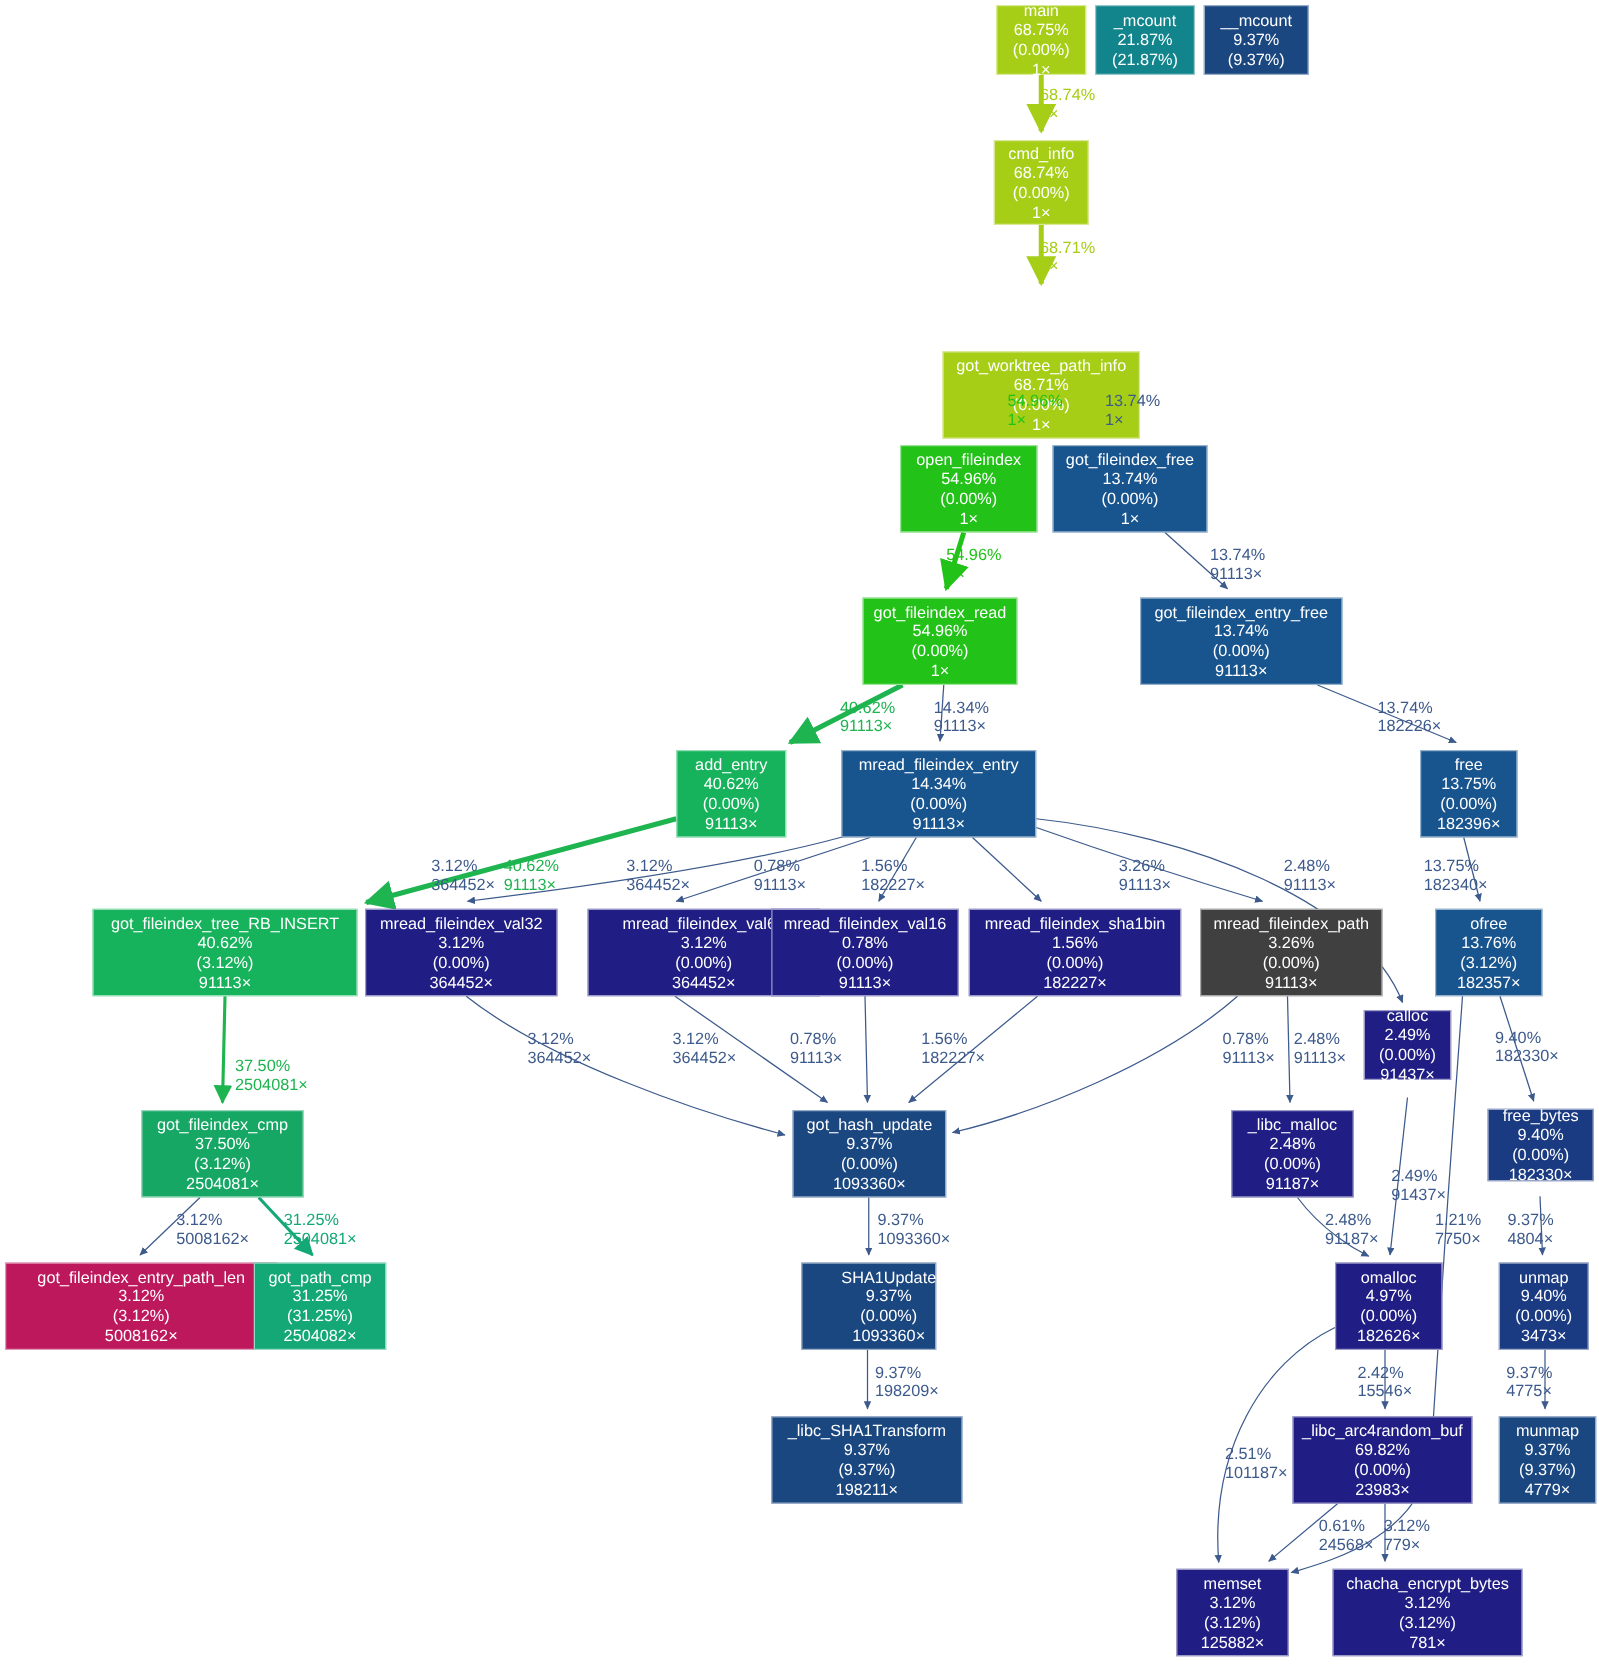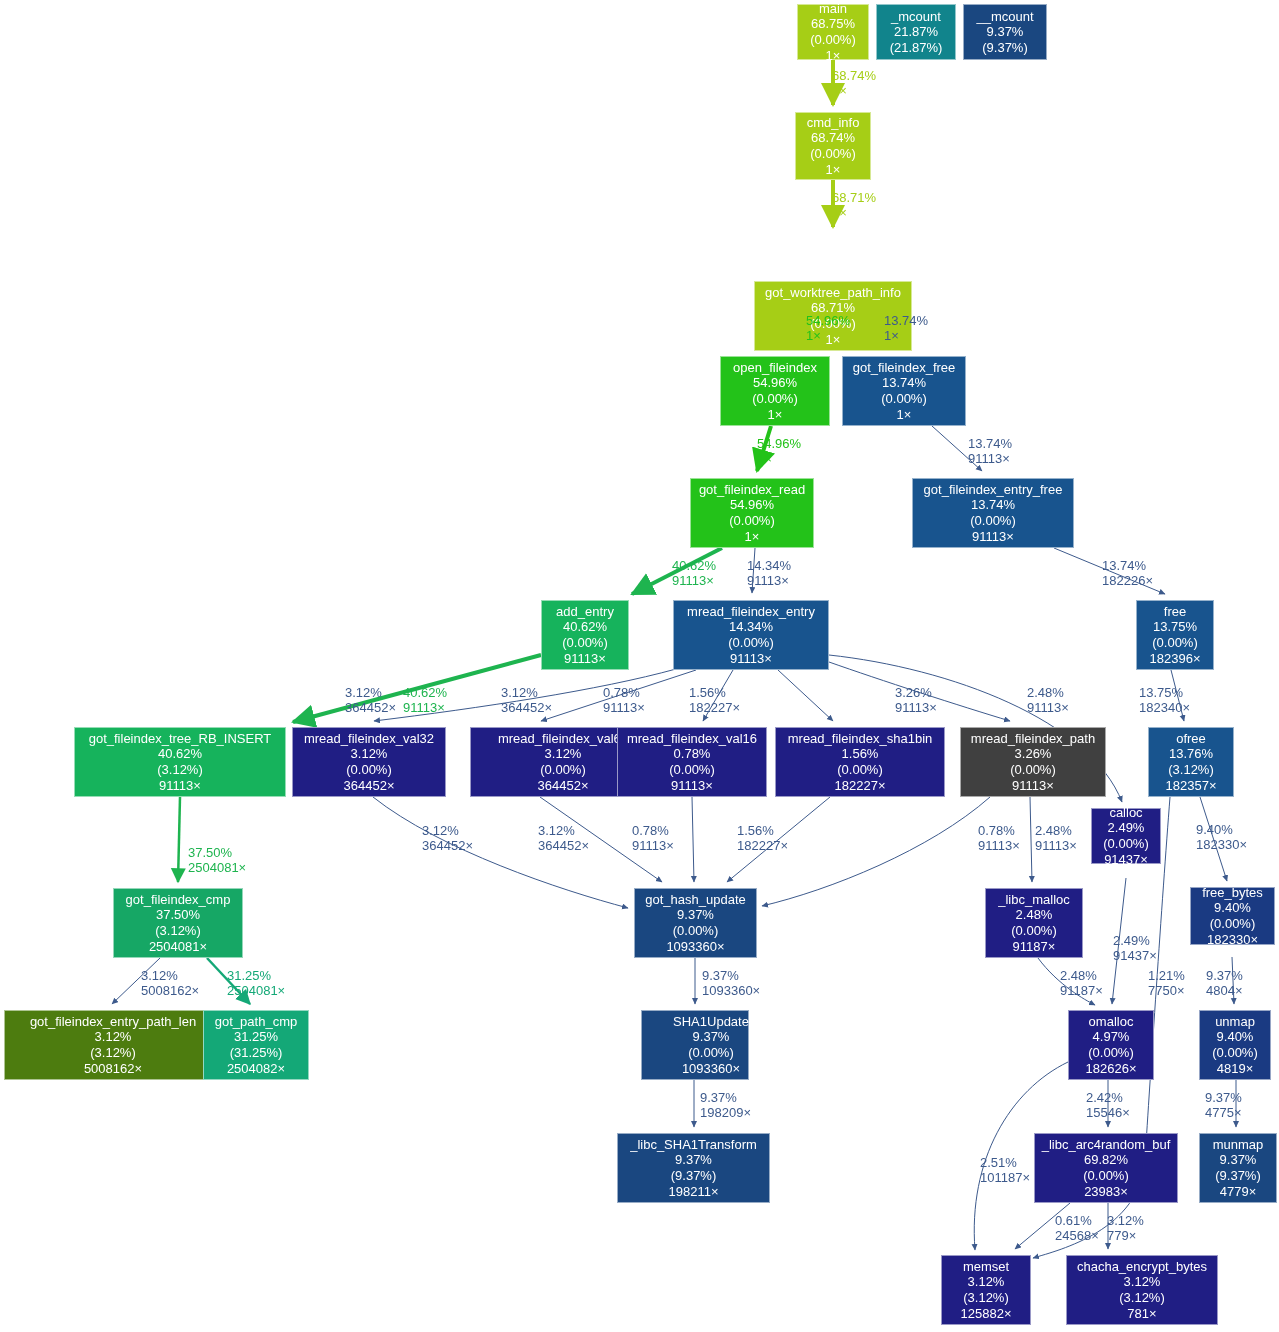--- a/index.html
+++ b/index.html
@@ -289,21 +289,21 @@
         <div class="pct">9.37%</div>
         <div class="self">(0.00%)</div>
         <div class="cnt">1093360×</div>
       </div>
       <div class="node" style="left: 985px; top: 888px; width: 98px; height: 70px; background: rgb(32, 30, 132);">
         <div class="nm">_libc_malloc</div>
         <div class="pct">2.48%</div>
         <div class="self">(0.00%)</div>
         <div class="cnt">91187×</div>
       </div>
-      <div class="node" style="left: 4px; top: 1010px; width: 218px; height: 70px; background: #4d7c0f;">
+      <div class="node" style="left: 4px; top: 1010px; width: 218px; height: 70px; background: #be185d;">
         <div class="nm">got_fileindex_entry_path_len</div>
         <div class="pct">3.12%</div>
         <div class="self">(3.12%)</div>
         <div class="cnt">5008162×</div>
       </div>
       <div class="node" style="left: 203px; top: 1010px; width: 106px; height: 70px; background: rgb(20, 168, 119);">
         <div class="nm">got_path_cmp</div>
         <div class="pct">31.25%</div>
         <div class="self">(31.25%)</div>
         <div class="cnt">2504082×</div>
@@ -317,21 +317,21 @@
       <div class="node" style="left: 1068px; top: 1010px; width: 86px; height: 70px; background: rgb(32, 30, 132);">
         <div class="nm">omalloc</div>
         <div class="pct">4.97%</div>
         <div class="self">(0.00%)</div>
         <div class="cnt">182626×</div>
       </div>
       <div class="node" style="left: 1199px; top: 1010px; width: 72px; height: 70px; background: rgb(26, 58, 130);">
         <div class="nm">unmap</div>
         <div class="pct">9.40%</div>
         <div class="self">(0.00%)</div>
-        <div class="cnt">4819×</div>
+        <div class="cnt">3473×</div>
       </div>
       <div class="node" style="left: 617px; top: 1133px; width: 153px; height: 70px; background: rgb(26, 71, 128);">
         <div class="nm">_libc_SHA1Transform</div>
         <div class="pct">9.37%</div>
         <div class="self">(9.37%)</div>
         <div class="cnt">198211×</div>
       </div>
       <div class="node" style="left: 1034px; top: 1133px; width: 144px; height: 70px; background: rgb(32, 30, 132);">
         <div class="nm">_libc_arc4random_buf</div>
         <div class="pct">69.82%</div>

